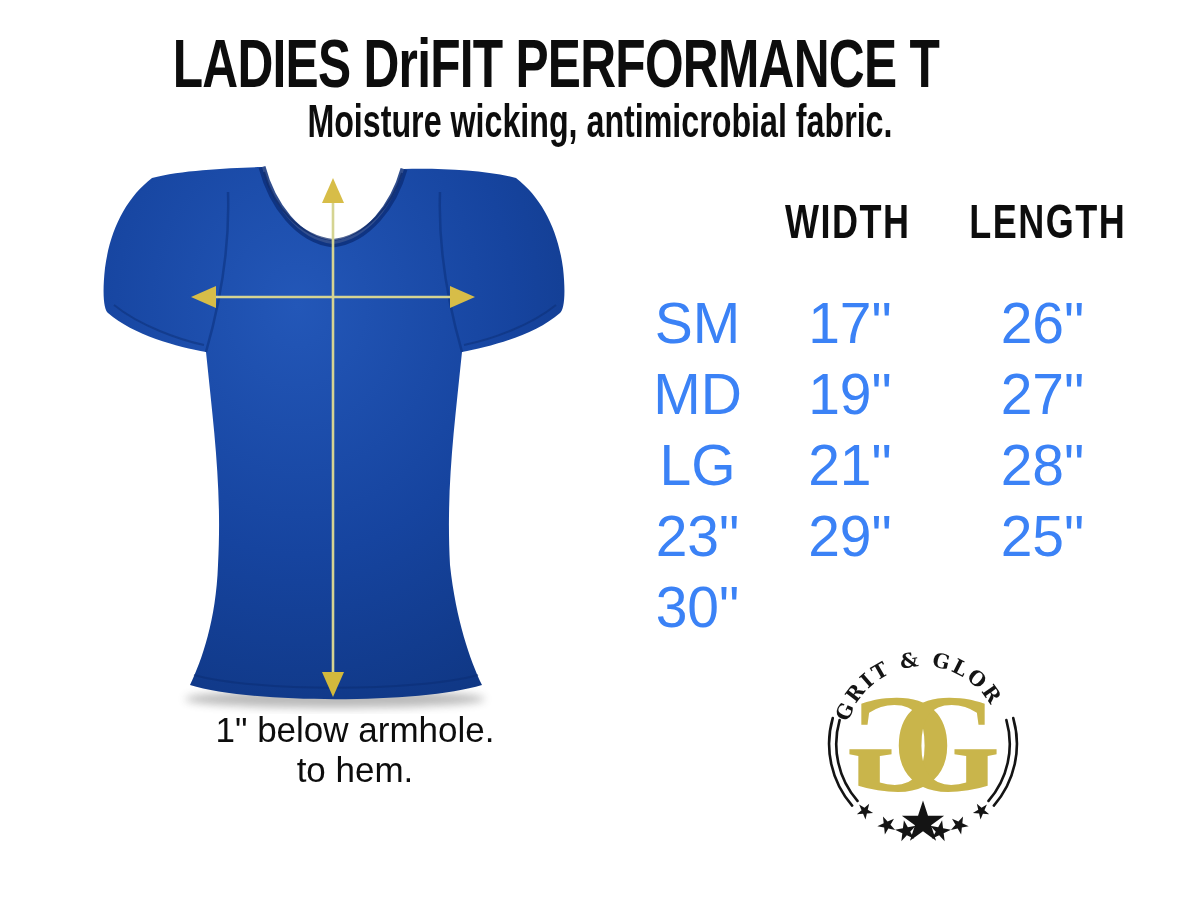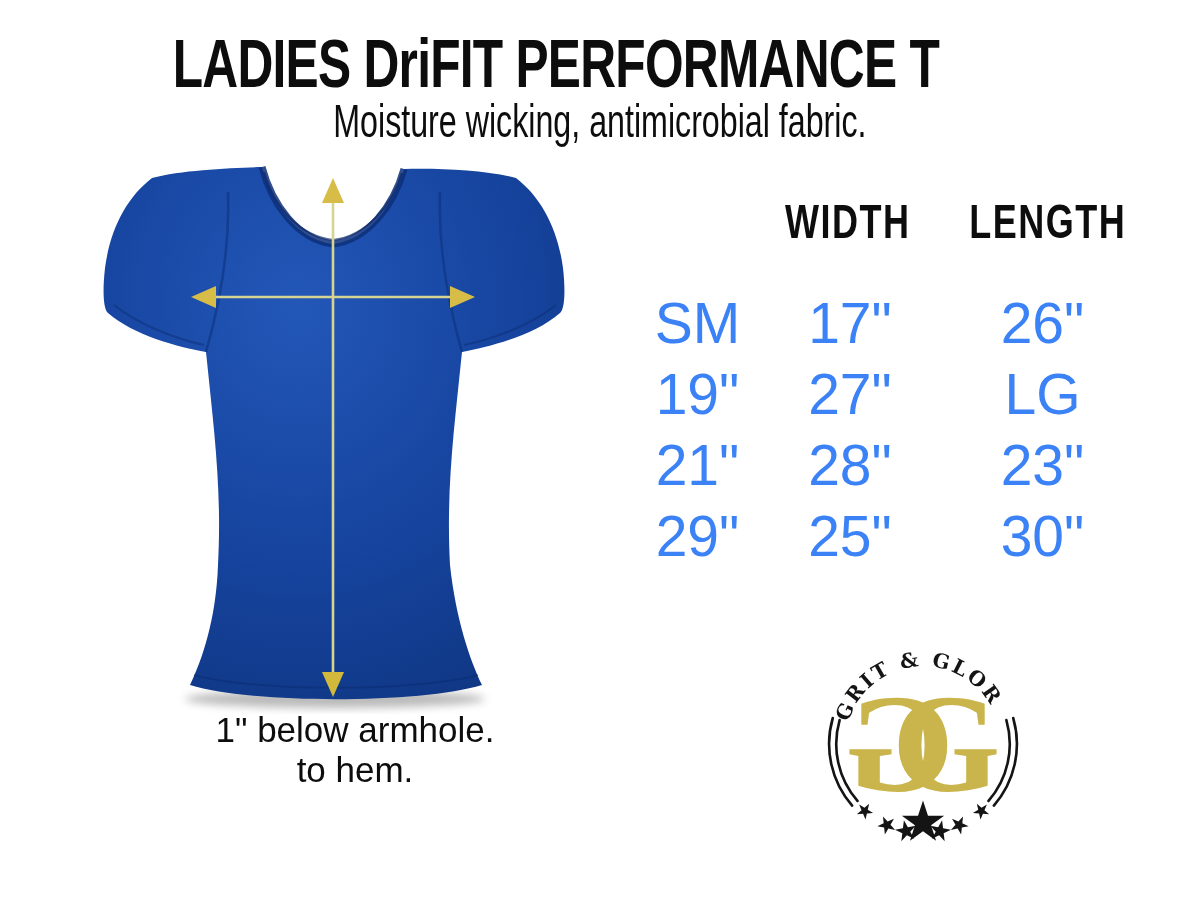--- a/index.html
+++ b/index.html
@@ -11,21 +11,21 @@
   }
   .condensed{display:inline-block;transform-origin:50% 50%;white-space:nowrap;}
 
   .title{
     position:absolute;top:28px;left:0;width:1112px;text-align:center;
     font-size:68px;font-weight:700;letter-spacing:-1px;line-height:70px;
   }
   .title .condensed{transform:scaleX(.73);}
   .subtitle{
     position:absolute;top:96px;left:0;width:1200px;text-align:center;
-    font-size:46px;font-weight:400;letter-spacing:0;line-height:50px;
+    font-size:46px;font-weight:700;letter-spacing:0;line-height:50px;
   }
   .subtitle .condensed{transform:scaleX(.70);}
 
   .shirt-wrap{position:absolute;left:90px;top:150px;width:500px;height:570px;}
 
   .chart-header{position:absolute;left:620px;top:194px;width:540px;height:52px;}
   .chart-header .hcell{
     position:absolute;top:0;text-align:center;
     font-size:48px;font-weight:700;letter-spacing:2px;
   }
@@ -123,20 +123,21 @@
   <div class="hcell length-h">
     <span class="condensed">LENGTH</span>
   </div>
 </div>
 
 <div class="chart-body">
   <div class="cell">SM</div>
   <div class="cell">17"</div>
   <div class="cell">26"</div>
 
+  <div class="cell">MD</div>
   <div class="cell">19"</div>
   <div class="cell">27"</div>
 
   <div class="cell">LG</div>
   <div class="cell">21"</div>
   <div class="cell">28"</div>
 
   <div class="cell">23"</div>
   <div class="cell">29"</div>
 

